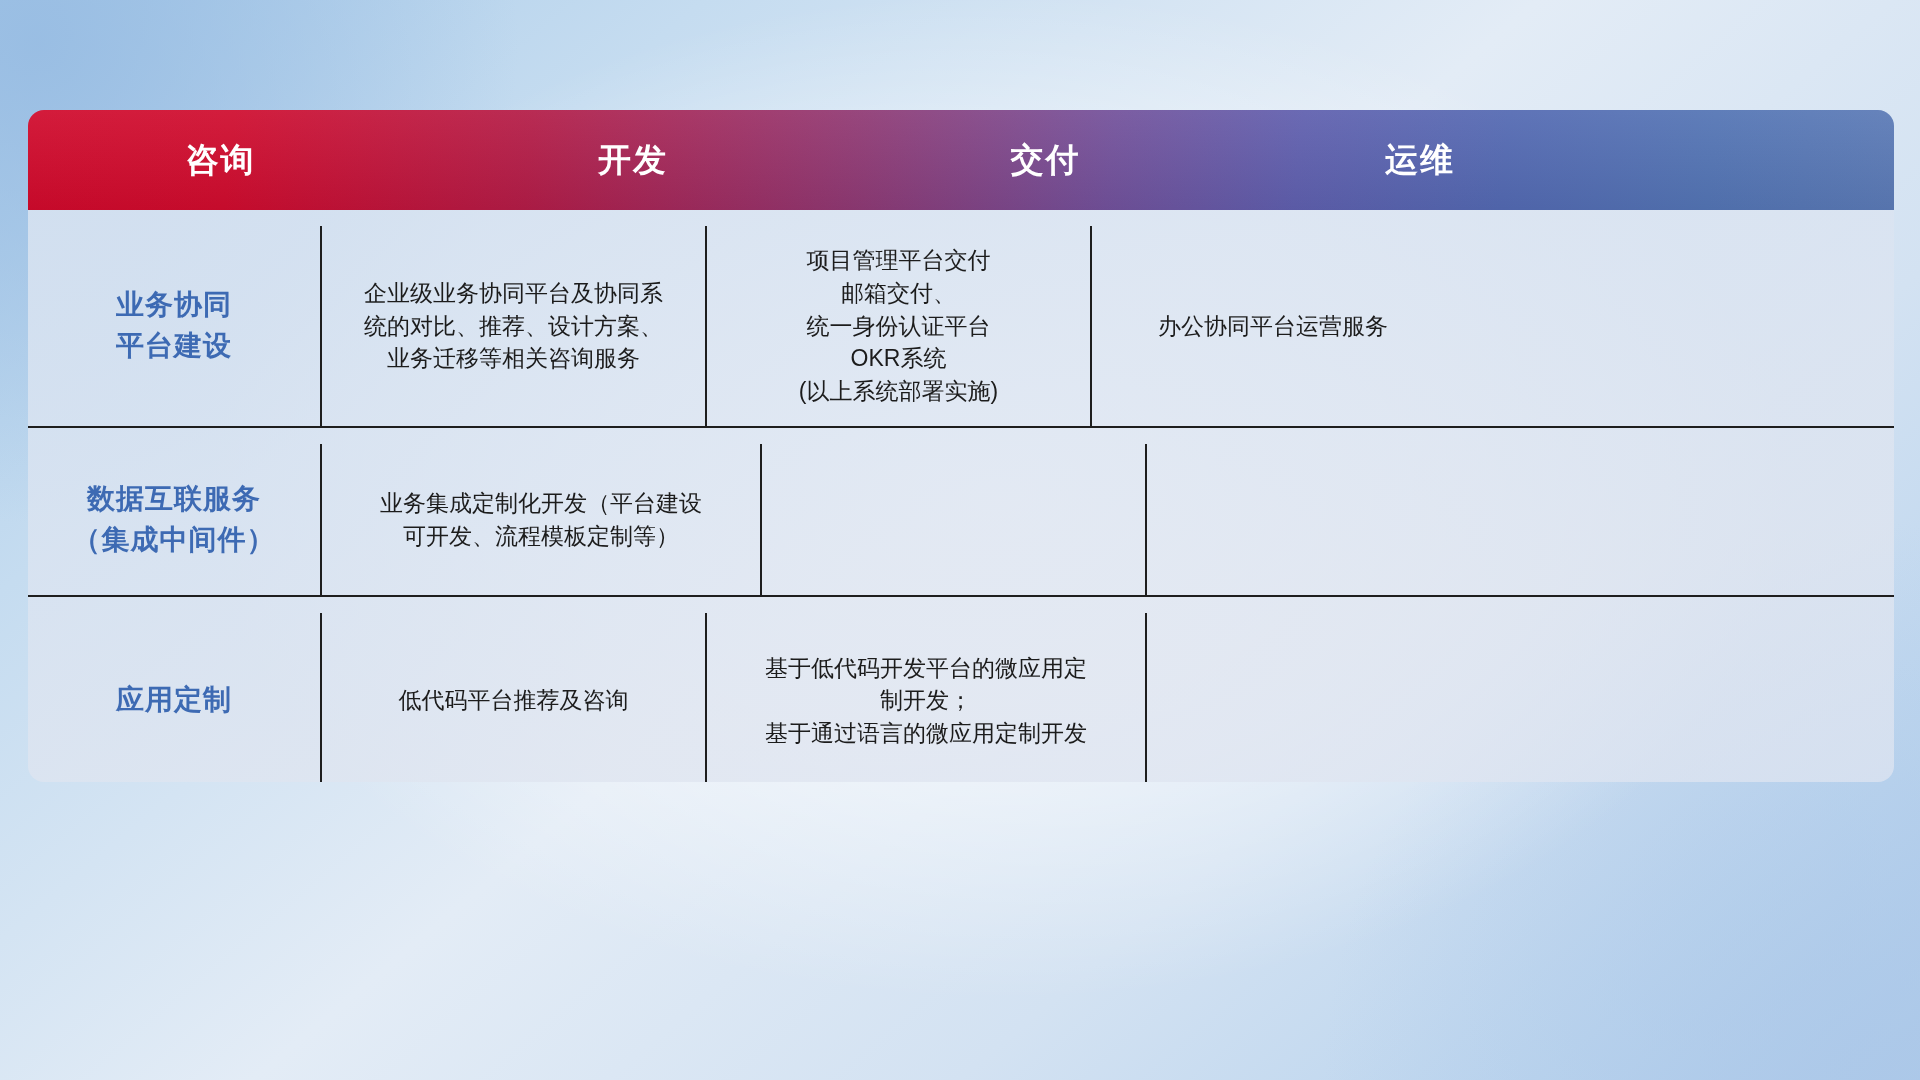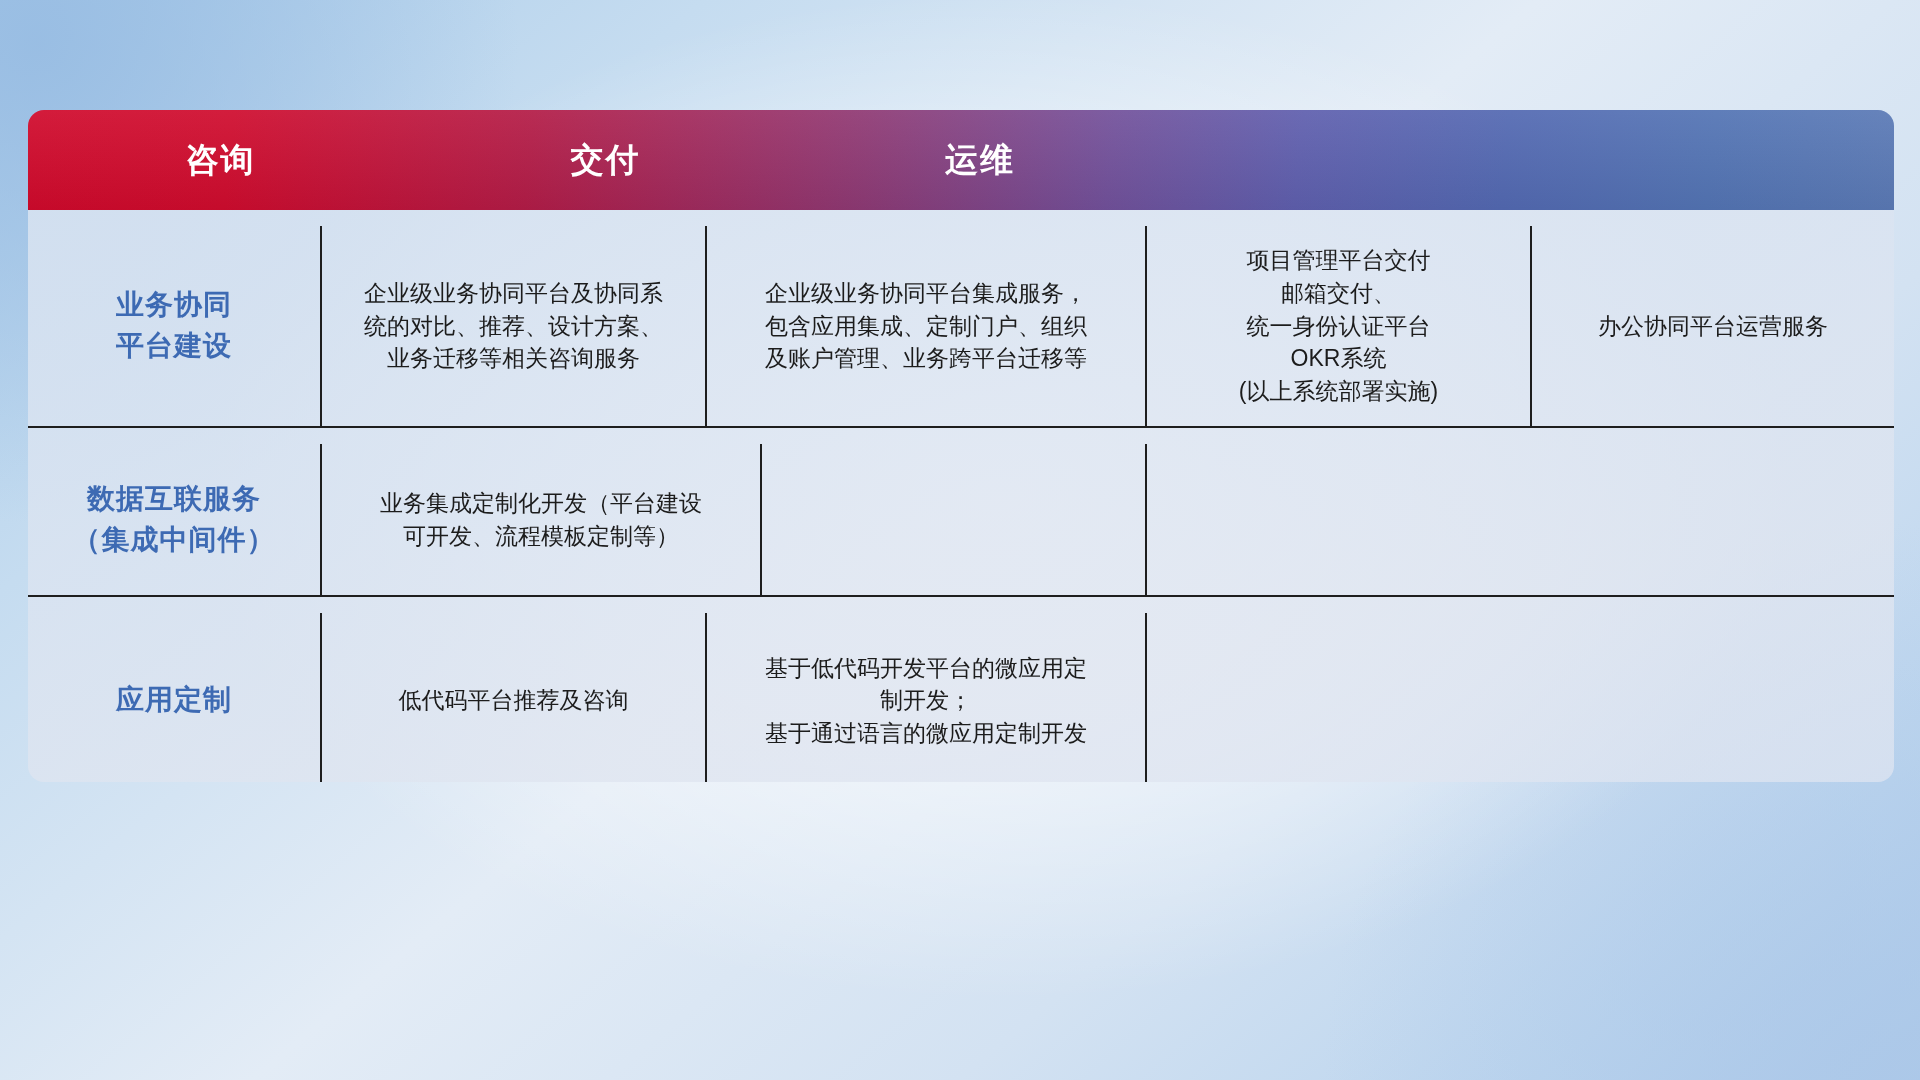--- a/index.html
+++ b/index.html
@@ -105,35 +105,33 @@
 
   .nowrapline { white-space:pre-line; }
 </style>
 </head>
 <body>
 
 <div id="table-card">
 
   <div id="table-header">
     <div class="hcell c1">咨询</div>
+    <div class="hcell c2">开发</div>
     <div class="hcell c3">交付</div>
     <div class="hcell c4">运维</div>
   </div>
 
   <div id="table-body">
 
     <div class="row r1">
       <div class="cell cat c0 nowrapline">业务协同
 平台建设</div>
       <div class="cell sep c1 nowrapline">企业级业务协同平台及协同系
 统的对比、推荐、设计方案、
 业务迁移等相关咨询服务</div>
-      <div class="cell sep c2 nowrapline">企业级业务协同平台集成服务，
-包含应用集成、定制门户、组织
-及账户管理、业务跨平台迁移等</div>
       <div class="cell sep c3 nowrapline">项目管理平台交付
 邮箱交付、
 统一身份认证平台
 OKR系统
 (以上系统部署实施)</div>
       <div class="cell sep c4 nowrapline">办公协同平台运营服务</div>
     </div>
 
     <div class="row r2">
       <div class="cell cat c0 nowrapline">数据互联服务

